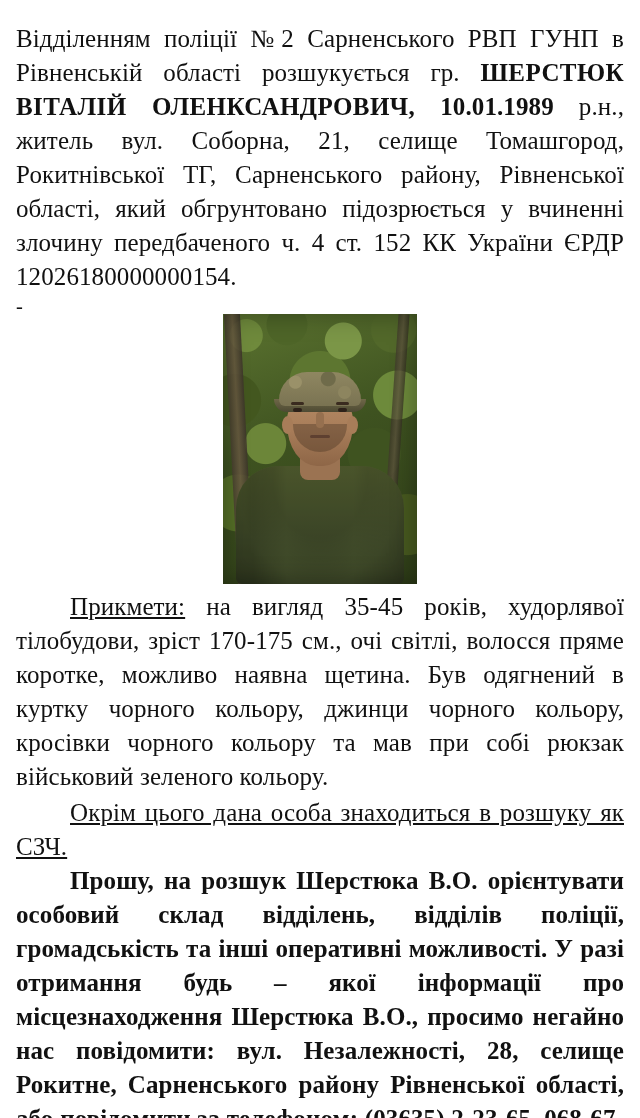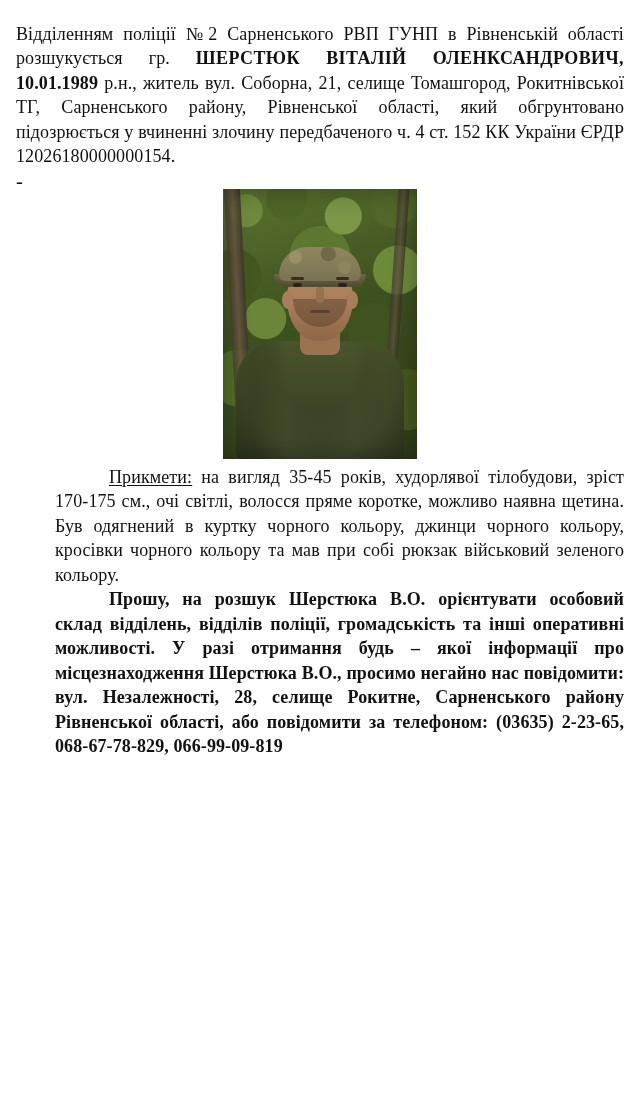--- a/index.html
+++ b/index.html
@@ -16,29 +16,28 @@
   }
   .page {
     width: 640px;
     height: 1118px;
     box-sizing: border-box;
     padding: 22px 16px 10px 16px;
     position: relative;
   }
   p {
     margin: 0;
-    font-size: 18px;
+    font-size: 25px;
     line-height: 1.36;
     text-align: justify;
     text-justify: inter-word;
     letter-spacing: 0.1px;
   }
   .indent {
     text-indent: 54px;
-    margin-left: 39px;
   }
   .bold {
     font-weight: bold;
   }
   .spaced-name {
     font-weight: bold;
     letter-spacing: 0.4px;
   }
   .underline {
     text-decoration: underline;
@@ -290,16 +289,17 @@
         <div class="mouth"></div>
       </div>
       <div class="photo-vignette"></div>
     </div>
   </div>
 
   <p class="indent block">
     <span class="underline">Прикмети:</span><span> на вигляд 35-45 років, худорлявої тілобудови, зріст 170-175 см., очі світлі, волосся пряме коротке, можливо наявна щетина. Був одягнений в куртку чорного кольору, джинци чорного кольору, кросівки чорного кольору та мав при собі рюкзак військовий зеленого кольору.</span>
   </p>
 
+  <p class="indent underline block">Окрім цього дана особа знаходиться в розшуку як СЗЧ.</p>
 
   <p class="indent block tail">Прошу, на розшук Шерстюка В.О. орієнтувати особовий склад відділень, відділів поліції, громадськість та інші оперативні можливості. У разі отримання будь – якої інформації про місцезнаходження Шерстюка В.О., просимо негайно нас повідомити: вул. Незалежності, 28, селище Рокитне, Сарненського району Рівненської області, або повідомити за телефоном: (03635) 2-23-65, 068-67-78-829, 066-99-09-819</p>
 
 </div>
 
 </body></html>

